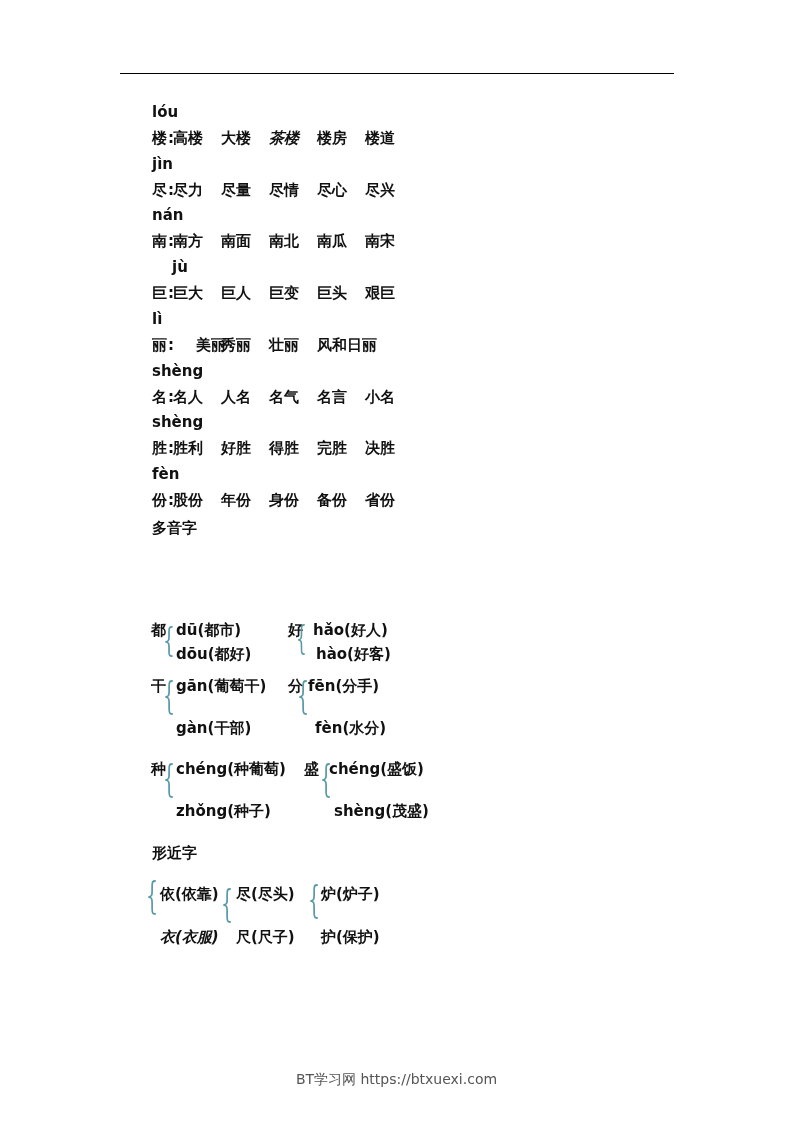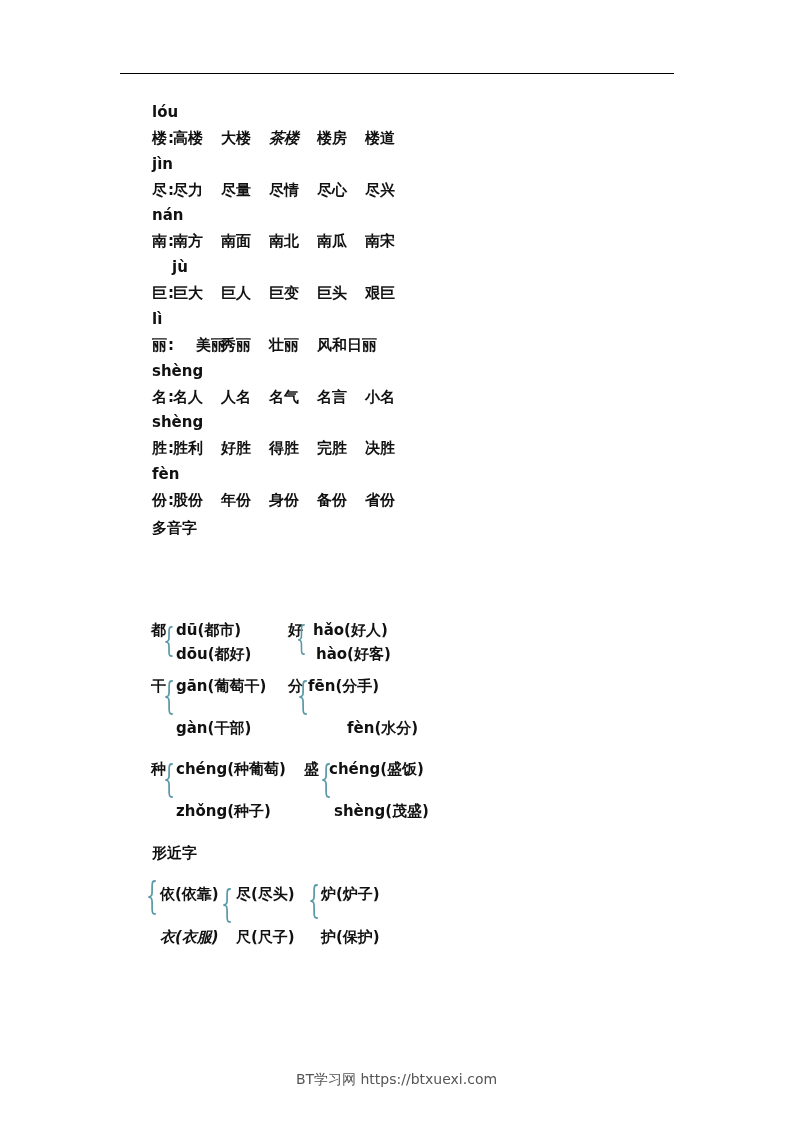--- a/index.html
+++ b/index.html
@@ -128,21 +128,21 @@
 <div class="t" style="left:316px;top:645px;">hào(好客)</div>
 
 <div class="t" style="left:151px;top:677px;">干</div>
 <div class="brace" style="left:163px;top:676px;font-size:38px;transform:scaleX(0.5);">{</div>
 <div class="t" style="left:176px;top:677px;">gān(葡萄干)</div>
 <div class="t" style="left:176px;top:719px;">gàn(干部)</div>
 
 <div class="t" style="left:288px;top:677px;">分</div>
 <div class="brace" style="left:297px;top:676px;font-size:38px;transform:scaleX(0.5);">{</div>
 <div class="t" style="left:308px;top:677px;">fēn(分手)</div>
-<div class="t" style="left:315px;top:719px;margin-left:32px;">fèn(水分)</div>
+<div class="t" style="left:315px;top:719px;">fèn(水分)</div>
 
 <div class="t" style="left:151px;top:760px;">种</div>
 <div class="brace" style="left:163px;top:759px;font-size:38px;transform:scaleX(0.5);">{</div>
 <div class="t" style="left:176px;top:760px;">chéng(种葡萄)</div>
 <div class="t" style="left:176px;top:802px;">zhǒng(种子)</div>
 
 <div class="t" style="left:304px;top:760px;">盛</div>
 <div class="brace" style="left:320px;top:759px;font-size:38px;transform:scaleX(0.5);">{</div>
 <div class="t" style="left:329px;top:760px;">chéng(盛饭)</div>
 <div class="t" style="left:334px;top:802px;">shèng(茂盛)</div>

